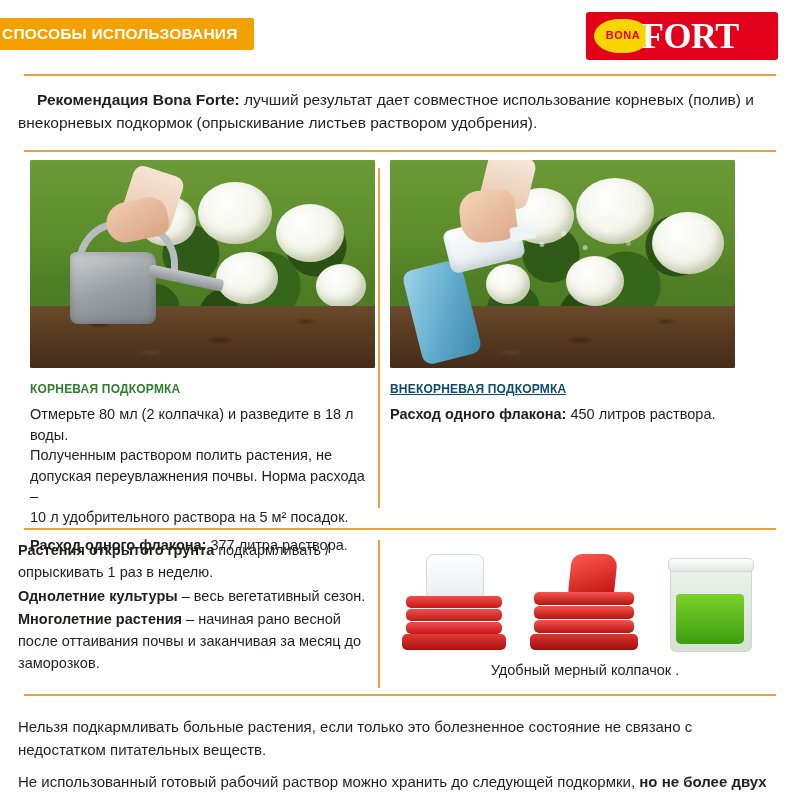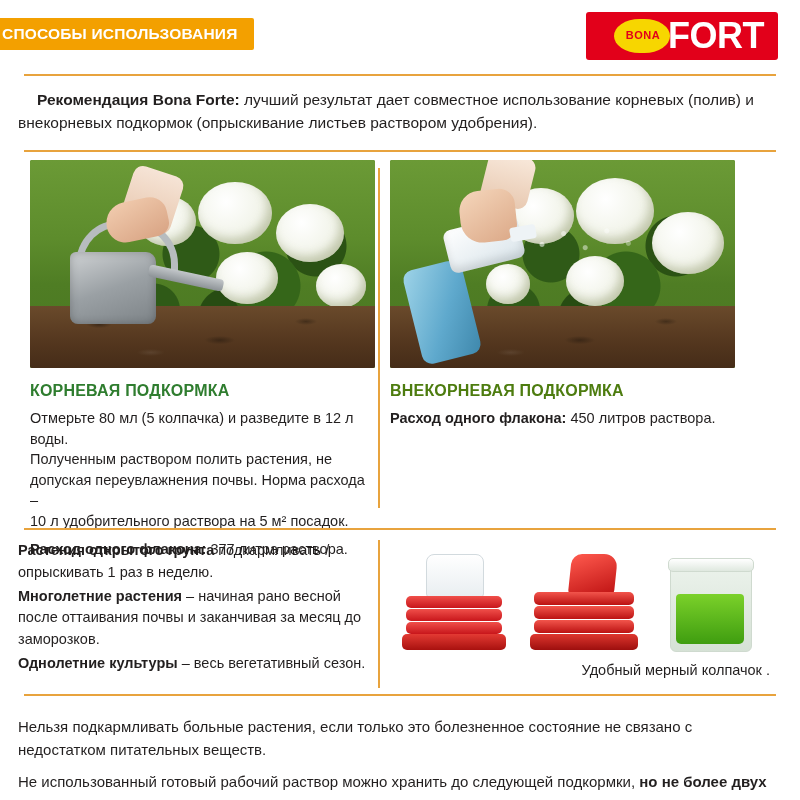--- a/index.html
+++ b/index.html
@@ -51,21 +51,20 @@
     height: 48px;
     background: #e2001a;
     border-radius: 3px;
     overflow: hidden;
   }
   .logo-inner {
     position: absolute;
     inset: 0;
     display: flex;
     align-items: center;
-    margin-left: 20px;
   }
   .logo-badge {
     position: absolute;
     left: 8px;
     top: 7px;
     width: 56px;
     height: 34px;
     background: #f7d600;
     border-radius: 50% / 55%;
   }
@@ -75,27 +74,28 @@
     top: 17px;
     width: 46px;
     text-align: center;
     font-size: 11px;
     font-weight: bold;
     color: #e2001a;
     letter-spacing: .5px;
   }
   .logo-fort {
     position: absolute;
-    left: 62px;
+    left: 56px;
     top: 2px;
     font-size: 36px;
     font-weight: bold;
     color: #ffffff;
     letter-spacing: -0.5px;
     line-height: 44px;
+    font-family: Liberation Serif, serif;
   }
 
   
   .rule {
     position: absolute;
     left: 24px;
     right: 24px;
     height: 2px;
     background: #e8a33d;
   }
@@ -262,25 +262,25 @@
       radial-gradient(circle at 28% 40%, rgba(255,255,255,.5) 0 2px, transparent 3px),
       radial-gradient(circle at 46% 66%, rgba(255,255,255,.45) 0 2px, transparent 3px),
       radial-gradient(circle at 64% 35%, rgba(255,255,255,.4) 0 2px, transparent 3px),
       radial-gradient(circle at 82% 58%, rgba(255,255,255,.35) 0 2px, transparent 3px);
   }
 
   .sect-title {
     margin-top: 14px;
     color: #2f7d2f;
     font-weight: bold;
-    font-size: 16px;
+    font-size: 12px;
     letter-spacing: .2px;
     text-transform: uppercase;
   }
-  .sect-title.right { color: #4d7c0f; }
+  .sect-title.right { color: #0c4a6e; text-decoration: underline; }
   .sect-body {
     margin-top: 8px;
     font-size: 14.5px;
     line-height: 1.42;
     white-space: pre-line;
   }
   .sect-usage {
     margin-top: 8px;
     font-size: 14.5px;
     line-height: 1.42;
@@ -382,24 +382,24 @@
     border-radius: 4px 4px 5px 5px;
   }
   .cap3 .rim {
     position: absolute; left: 6px; top: 0; width: 84px; height: 12px;
     background: linear-gradient(180deg, #ffffff, #dfe8df);
     border-radius: 5px;
     border: 1px solid #cfdacf;
   }
   .caps-caption {
     position: absolute;
-    left: 380px;
+    left: 390px;
     top: 122px;
     width: 390px;
-    text-align: right;
+    text-align: center;
     font-size: 14.5px;
   }
 
   
   .footer {
     position: absolute;
     left: 18px;
     top: 706px;
     width: 764px;
     font-size: 15px;
@@ -447,21 +447,21 @@
         <div class="bloom" style="left:286px; top:104px; width:50px; height:44px;"></div>
         <div class="ph-mulch"></div>
         <div class="arm"></div>
         <div class="can-handle"></div>
         <div class="hand"></div>
         <div class="can"></div>
         <div class="can-spout"></div>
       </div>
 
       <div class="sect-title">КОРНЕВАЯ ПОДКОРМКА</div>
-      <div class="sect-body">Отмерьте 80 мл (5 колпачка) и разведите в 12 л воды.
+      <div class="sect-body">Отмерьте 80 мл (2 колпачка) и разведите в 18 л воды.
 Полученным раствором полить растения, не допуская переувлажнения почвы. Норма расхода –
 10 л удобрительного раствора на 5 м² посадок.</div>
       <div class="sect-usage">
         <b>Расход одного флакона:</b><span> 377 литра раствора.</span>
       </div>
     </div>
 
     <div class="col col-right">
       <div class="photo">
         <div class="ph-grass"></div>
@@ -490,24 +490,24 @@
   <div class="rule" style="top:528px;"></div>
 
   <div class="lower">
     <div class="lower-vdivider"></div>
 
     <div class="lower-left">
       <div class="bullet-row">
         <b>Растения открытого грунта</b><span> подкармливать / опрыскивать 1 раз в неделю.</span>
       </div>
       <div class="bullet-row">
+        <b>Однолетние культуры</b><span> – весь вегетативный сезон.</span>
+      </div>
+      <div class="bullet-row">
         <b>Многолетние растения</b><span> – начиная рано весной после оттаивания почвы и заканчивая за месяц до заморозков.</span>
-      </div>
-      <div class="bullet-row">
-        <b>Однолетние культуры</b><span> – весь вегетативный сезон.</span>
       </div>
     </div>
 
     <div class="caps">
       <div class="cap cap1">
         <div class="dome"></div>
         <div class="ring r1"></div>
         <div class="ring r2"></div>
         <div class="ring r3"></div>
         <div class="base"></div>

